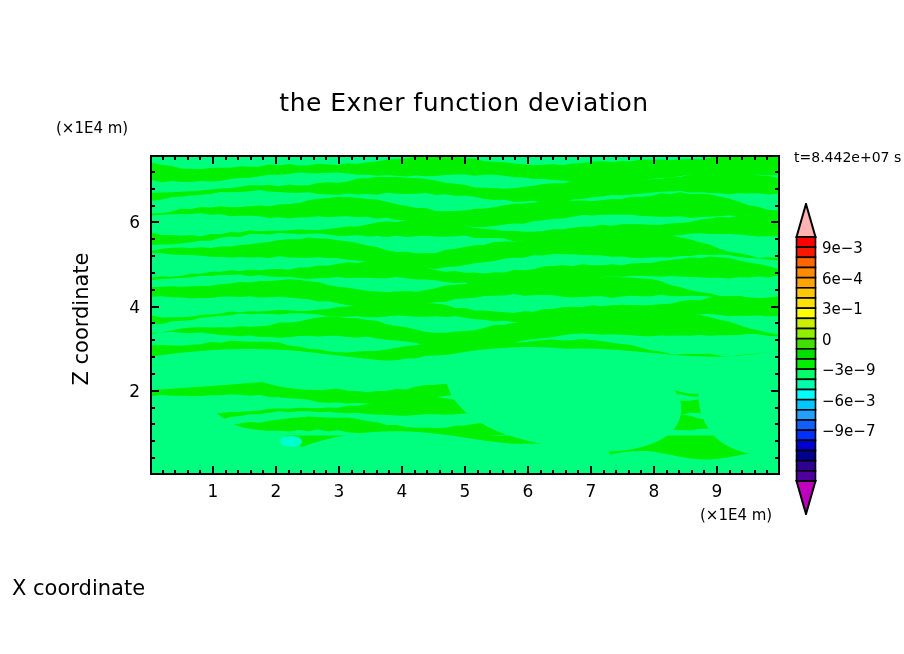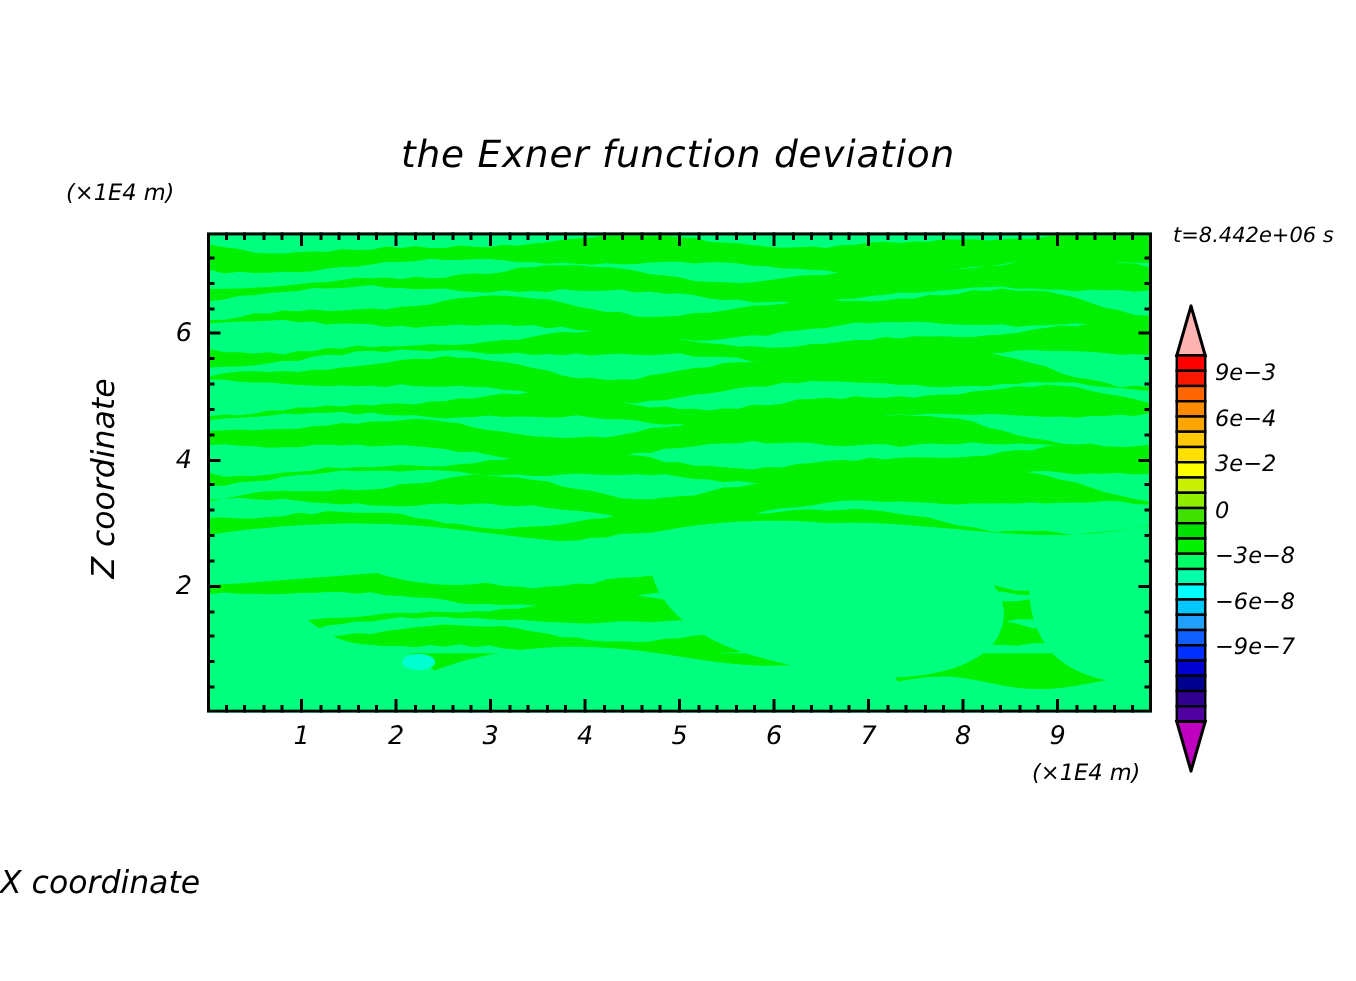--- a/index.html
+++ b/index.html
@@ -9,25 +9,24 @@
   }
   body {
     width: 904px;
     height: 654px;
     position: relative;
     font-family: "DejaVu Sans", sans-serif;
     overflow: hidden;
   }
   #stage {
     position: absolute;
-    left: 0; top: 0;
+    left: 12px; top: 0;
     width: 800px;
     height: 654px;
     background: #ffffff;
-    font-style: italic;
   }
 
   
   .plot-title {
     position: absolute;
     left: 0;
     top: 88px;
     width: 904px;
     text-align: center;
     font-size: 25px;
@@ -153,21 +152,21 @@
 <div id="stage">
 
   <div class="plot-title">the Exner function deviation</div>
 
   <div class="unit-label" id="yunit">(×1E4 m)</div>
   <div class="unit-label" id="xunit">(×1E4 m)</div>
 
   <div class="axis-title" id="xaxis-title">X coordinate</div>
   <div class="axis-title" id="yaxis-title">Z coordinate</div>
 
-  <div id="timestamp">t=8.442e+06 s</div>
+  <div id="timestamp">t=8.442e+07 s</div>
 
   <div id="plot-frame">
     <svg id="field-svg" viewBox="0 0 630 320" preserveAspectRatio="none">
       <rect x="0" y="0" width="630" height="320" fill="#00ff7f"></rect>
       <g id="bands" fill="#00f000">
           <path d="M0.0,6.1 L9.8,7.9 L19.7,9.1 L29.5,11.6 L39.4,11.9 L49.2,12.1 L59.1,11.2 L68.9,10.8 L78.8,11.0 L88.6,9.3 L98.4,9.8 L108.3,9.7 L118.1,7.5 L128.0,8.5 L137.8,7.2 L147.7,8.5 L157.5,8.4 L167.3,6.8 L177.2,7.6 L187.0,8.0 L196.9,6.3 L206.7,7.0 L216.6,5.4 L226.4,4.6 L236.3,2.9 L246.1,2.0 L255.9,1.6 L265.8,-0.6 L275.6,-1.1 L285.5,-0.6 L295.3,0.3 L305.2,-0.2 L315.0,1.3 L324.8,1.5 L334.7,4.2 L344.5,4.7 L354.4,5.2 L364.2,6.5 L374.1,7.6 L383.9,8.3 L393.8,7.9 L403.6,7.4 L413.4,8.4 L423.3,6.6 L433.1,6.2 L443.0,4.7 L452.8,4.2 L462.7,5.0 L472.5,4.0 L482.3,4.2 L492.2,2.5 L502.0,2.7 L511.9,2.5 L521.7,3.3 L531.6,2.5 L541.4,2.0 L551.3,2.2 L561.1,0.9 L570.9,-1.0 L580.8,-2.2 L590.6,-2.5 L600.5,-4.6 L610.3,-4.2 L620.2,-4.5 L630.0,-5.7 L630.0,18.5 L620.2,18.5 L610.3,18.0 L600.5,16.8 L590.6,17.6 L580.8,15.9 L570.9,16.8 L561.1,16.4 L551.3,18.1 L541.4,17.6 L531.6,19.4 L521.7,20.7 L511.9,21.3 L502.0,22.4 L492.2,24.0 L482.3,24.7 L472.5,25.3 L462.7,26.1 L452.8,26.1 L443.0,25.7 L433.1,25.9 L423.3,25.3 L413.4,23.7 L403.6,23.3 L393.8,22.2 L383.9,22.3 L374.1,20.8 L364.2,20.4 L354.4,18.9 L344.5,18.1 L334.7,18.0 L324.8,18.9 L315.0,17.7 L305.2,17.7 L295.3,18.3 L285.5,19.2 L275.6,19.4 L265.8,18.8 L255.9,19.8 L246.1,19.0 L236.3,18.4 L226.4,19.0 L216.6,18.1 L206.7,18.1 L196.9,16.7 L187.0,15.8 L177.2,16.1 L167.3,16.5 L157.5,16.5 L147.7,15.7 L137.8,17.3 L128.0,17.9 L118.1,17.9 L108.3,19.5 L98.4,21.1 L88.6,21.3 L78.8,22.2 L68.9,24.2 L59.1,24.8 L49.2,24.4 L39.4,25.2 L29.5,25.4 L19.7,24.4 L9.8,25.6 L0.0,23.3 Z" fill="#00f000"></path>
           <path d="M0.0,36.2 L9.8,36.0 L19.7,35.7 L29.5,35.2 L39.4,34.8 L49.2,34.0 L59.1,32.9 L68.9,31.8 L78.8,31.4 L88.6,30.1 L98.4,28.6 L108.3,28.9 L118.1,28.4 L128.0,29.5 L137.8,27.9 L147.7,28.8 L157.5,28.5 L167.3,26.3 L177.2,25.6 L187.0,26.0 L196.9,24.7 L206.7,21.8 L216.6,21.5 L226.4,20.0 L236.3,20.3 L246.1,19.9 L255.9,21.1 L265.8,21.2 L275.6,22.2 L285.5,23.8 L295.3,26.1 L305.2,27.0 L315.0,28.2 L324.8,30.8 L334.7,31.2 L344.5,31.5 L354.4,32.1 L364.2,31.6 L374.1,30.2 L383.9,29.0 L393.8,27.3 L403.6,26.6 L413.4,26.6 L423.3,24.5 L433.1,23.4 L443.0,23.1 L452.8,23.0 L462.7,22.9 L472.5,23.8 L482.3,23.9 L492.2,23.9 L502.0,22.6 L511.9,22.1 L521.7,20.5 L531.6,20.3 L541.4,17.7 L551.3,16.3 L561.1,15.5 L570.9,16.2 L580.8,15.3 L590.6,15.4 L600.5,15.8 L610.3,18.5 L620.2,18.9 L630.0,21.2 L630.0,37.1 L620.2,37.9 L610.3,36.8 L600.5,36.9 L590.6,36.7 L580.8,37.7 L570.9,36.7 L561.1,36.4 L551.3,35.7 L541.4,36.0 L531.6,34.5 L521.7,35.0 L511.9,35.1 L502.0,36.3 L492.2,37.1 L482.3,38.0 L472.5,38.8 L462.7,38.6 L452.8,40.0 L443.0,40.8 L433.1,42.5 L423.3,43.1 L413.4,45.2 L403.6,44.5 L393.8,46.2 L383.9,44.6 L374.1,45.1 L364.2,45.2 L354.4,43.2 L344.5,43.5 L334.7,42.5 L324.8,40.2 L315.0,39.2 L305.2,39.3 L295.3,37.8 L285.5,38.5 L275.6,36.4 L265.8,37.3 L255.9,37.4 L246.1,37.3 L236.3,36.2 L226.4,38.2 L216.6,37.5 L206.7,38.1 L196.9,37.0 L187.0,38.5 L177.2,38.1 L167.3,37.4 L157.5,35.7 L147.7,36.1 L137.8,36.3 L128.0,35.5 L118.1,35.2 L108.3,33.4 L98.4,34.6 L88.6,35.4 L78.8,35.7 L68.9,35.4 L59.1,37.5 L49.2,38.2 L39.4,38.9 L29.5,40.3 L19.7,40.7 L9.8,43.1 L0.0,44.4 Z" fill="#00f000"></path>
           <path d="M0.0,57.0 L9.8,56.9 L19.7,55.2 L29.5,52.5 L39.4,52.7 L49.2,50.7 L59.1,51.1 L68.9,49.9 L78.8,51.0 L88.6,50.7 L98.4,49.9 L108.3,49.2 L118.1,49.9 L128.0,48.1 L137.8,47.6 L147.7,46.5 L157.5,43.8 L167.3,42.4 L177.2,41.5 L187.0,40.5 L196.9,40.6 L206.7,41.3 L216.6,42.5 L226.4,43.1 L236.3,45.3 L246.1,47.9 L255.9,49.6 L265.8,51.7 L275.6,51.7 L285.5,54.6 L295.3,55.0 L305.2,54.6 L315.0,54.1 L324.8,52.4 L334.7,52.2 L344.5,50.8 L354.4,48.9 L364.2,47.4 L374.1,47.1 L383.9,46.2 L393.8,44.8 L403.6,44.7 L413.4,43.4 L423.3,44.3 L433.1,44.1 L443.0,44.5 L452.8,43.9 L462.7,42.6 L472.5,42.5 L482.3,40.2 L492.2,40.4 L502.0,39.5 L511.9,36.8 L521.7,37.4 L531.6,35.7 L541.4,37.5 L551.3,37.1 L561.1,37.7 L570.9,39.9 L580.8,41.9 L590.6,45.4 L600.5,48.8 L610.3,50.5 L620.2,53.7 L630.0,54.2 L630.0,60.5 L620.2,59.7 L610.3,59.6 L600.5,59.5 L590.6,60.1 L580.8,59.2 L570.9,60.0 L561.1,60.6 L551.3,60.8 L541.4,61.8 L531.6,59.9 L521.7,60.4 L511.9,60.5 L502.0,60.0 L492.2,59.8 L482.3,58.5 L472.5,58.2 L462.7,58.5 L452.8,58.4 L443.0,59.2 L433.1,58.8 L423.3,60.6 L413.4,62.4 L403.6,62.9 L393.8,64.1 L383.9,65.0 L374.1,67.7 L364.2,67.3 L354.4,68.3 L344.5,69.9 L334.7,70.9 L324.8,71.1 L315.0,69.5 L305.2,70.8 L295.3,68.2 L285.5,68.1 L275.6,66.4 L265.8,66.0 L255.9,64.3 L246.1,63.8 L236.3,61.6 L226.4,62.6 L216.6,60.4 L206.7,61.1 L196.9,60.0 L187.0,60.3 L177.2,61.0 L167.3,60.0 L157.5,60.9 L147.7,61.3 L137.8,62.3 L128.0,61.0 L118.1,61.8 L108.3,59.9 L98.4,59.6 L88.6,59.4 L78.8,60.1 L68.9,58.1 L59.1,58.5 L49.2,56.9 L39.4,57.6 L29.5,58.1 L19.7,58.0 L9.8,58.5 L0.0,59.2 Z" fill="#00f000"></path>
           <path d="M0.0,76.7 L9.8,78.9 L19.7,78.9 L29.5,79.7 L39.4,78.9 L49.2,80.3 L59.1,78.0 L68.9,78.2 L78.8,76.0 L88.6,76.5 L98.4,74.2 L108.3,75.3 L118.1,74.7 L128.0,74.7 L137.8,74.2 L147.7,73.4 L157.5,73.7 L167.3,73.8 L177.2,73.0 L187.0,71.6 L196.9,70.5 L206.7,70.4 L216.6,68.3 L226.4,66.4 L236.3,65.0 L246.1,65.7 L255.9,64.4 L265.8,64.0 L275.6,63.8 L285.5,64.3 L295.3,66.9 L305.2,67.1 L315.0,69.8 L324.8,71.7 L334.7,72.8 L344.5,73.4 L354.4,75.0 L364.2,74.7 L374.1,75.7 L383.9,75.6 L393.8,75.0 L403.6,73.2 L413.4,73.1 L423.3,71.7 L433.1,70.6 L443.0,70.5 L452.8,68.5 L462.7,69.5 L472.5,68.0 L482.3,68.2 L492.2,68.1 L502.0,68.5 L511.9,68.5 L521.7,67.3 L531.6,66.9 L541.4,65.8 L551.3,63.6 L561.1,62.2 L570.9,60.8 L580.8,61.2 L590.6,59.5 L600.5,59.4 L610.3,58.4 L620.2,58.6 L630.0,60.1 L630.0,80.5 L620.2,80.2 L610.3,80.5 L600.5,79.4 L590.6,78.5 L580.8,78.1 L570.9,77.9 L561.1,77.9 L551.3,77.3 L541.4,77.6 L531.6,79.3 L521.7,79.4 L511.9,81.2 L502.0,82.3 L492.2,81.8 L482.3,84.2 L472.5,84.5 L462.7,85.5 L452.8,86.2 L443.0,88.2 L433.1,88.1 L423.3,87.7 L413.4,88.7 L403.6,87.8 L393.8,87.6 L383.9,86.3 L374.1,84.6 L364.2,85.4 L354.4,82.6 L344.5,82.1 L334.7,82.1 L324.8,81.9 L315.0,79.5 L305.2,80.2 L295.3,80.8 L285.5,80.5 L275.6,79.8 L265.8,80.2 L255.9,81.0 L246.1,79.7 L236.3,80.9 L226.4,80.0 L216.6,80.6 L206.7,79.2 L196.9,79.8 L187.0,80.0 L177.2,78.6 L167.3,77.4 L157.5,77.7 L147.7,78.3 L137.8,77.5 L128.0,76.9 L118.1,78.6 L108.3,77.9 L98.4,78.1 L88.6,80.9 L78.8,80.5 L68.9,81.8 L59.1,84.8 L49.2,84.7 L39.4,86.3 L29.5,87.7 L19.7,88.5 L9.8,88.6 L0.0,89.1 Z" fill="#00f000"></path>
           <path d="M0.0,95.1 L9.8,93.0 L19.7,91.8 L29.5,91.6 L39.4,92.1 L49.2,91.4 L59.1,92.2 L68.9,90.6 L78.8,90.6 L88.6,89.1 L98.4,88.3 L108.3,87.1 L118.1,85.9 L128.0,84.1 L137.8,83.2 L147.7,83.4 L157.5,81.4 L167.3,82.5 L177.2,82.7 L187.0,84.4 L196.9,85.4 L206.7,87.0 L216.6,89.5 L226.4,91.1 L236.3,94.5 L246.1,96.3 L255.9,96.0 L265.8,97.5 L275.6,97.2 L285.5,97.2 L295.3,94.3 L305.2,93.0 L315.0,91.2 L324.8,89.4 L334.7,88.9 L344.5,86.1 L354.4,85.6 L364.2,85.6 L374.1,84.4 L383.9,83.7 L393.8,85.2 L403.6,85.5 L413.4,85.3 L423.3,84.2 L433.1,82.9 L443.0,82.0 L452.8,81.9 L462.7,80.2 L472.5,79.3 L482.3,79.0 L492.2,78.5 L502.0,77.2 L511.9,78.5 L521.7,78.7 L531.6,81.4 L541.4,83.3 L551.3,86.3 L561.1,88.5 L570.9,93.0 L580.8,95.9 L590.6,97.2 L600.5,99.3 L610.3,102.4 L620.2,101.5 L630.0,102.3 L630.0,105.0 L620.2,104.0 L610.3,102.9 L600.5,102.2 L590.6,101.2 L580.8,99.2 L570.9,99.1 L561.1,99.2 L551.3,98.9 L541.4,100.3 L531.6,100.3 L521.7,101.8 L511.9,101.6 L502.0,101.7 L492.2,102.4 L482.3,102.1 L472.5,100.7 L462.7,101.0 L452.8,99.7 L443.0,99.6 L433.1,99.2 L423.3,98.6 L413.4,98.5 L403.6,98.2 L393.8,99.7 L383.9,99.4 L374.1,101.9 L364.2,102.0 L354.4,103.0 L344.5,105.2 L334.7,106.6 L324.8,107.5 L315.0,109.3 L305.2,111.2 L295.3,111.5 L285.5,113.5 L275.6,112.3 L265.8,112.7 L255.9,111.0 L246.1,110.1 L236.3,110.6 L226.4,109.2 L216.6,106.1 L206.7,104.8 L196.9,104.1 L187.0,102.5 L177.2,102.2 L167.3,101.4 L157.5,102.1 L147.7,101.9 L137.8,101.8 L128.0,100.4 L118.1,102.2 L108.3,101.4 L98.4,101.7 L88.6,101.2 L78.8,101.7 L68.9,101.2 L59.1,101.0 L49.2,100.1 L39.4,99.3 L29.5,99.3 L19.7,98.8 L9.8,97.4 L0.0,97.2 Z" fill="#00f000"></path>
@@ -374,20 +373,20 @@
         <rect x="2.5" y="237.33" width="19.00" height="10.17" fill="#0000d0" stroke="#000000" stroke-width="1.6"></rect>
         <rect x="2.5" y="247.50" width="19.00" height="10.17" fill="#000090" stroke="#000000" stroke-width="1.6"></rect>
         <rect x="2.5" y="257.67" width="19.00" height="10.17" fill="#300090" stroke="#000000" stroke-width="1.6"></rect>
         <rect x="2.5" y="267.83" width="19.00" height="10.17" fill="#5000a0" stroke="#000000" stroke-width="1.6"></rect>
         <polygon points="2.5,278 21.5,278 12,311" fill="#c000c0" stroke="#000000" stroke-width="2" stroke-linejoin="miter"></polygon>
       </svg>
   </div>
   <div id="colorbar-labels">
       <div class="cb-label" style="top: 45.2px;">9e−3</div>
       <div class="cb-label" style="top: 75.7px;">6e−4</div>
-      <div class="cb-label" style="top: 106.2px;">3e−2</div>
+      <div class="cb-label" style="top: 106.2px;">3e−1</div>
       <div class="cb-label" style="top: 136.7px;">0</div>
-      <div class="cb-label" style="top: 167.2px;">−3e−8</div>
-      <div class="cb-label" style="top: 197.7px;">−6e−8</div>
+      <div class="cb-label" style="top: 167.2px;">−3e−9</div>
+      <div class="cb-label" style="top: 197.7px;">−6e−3</div>
       <div class="cb-label" style="top: 228.2px;">−9e−7</div>
     </div>
 
 </div>
 
 </body></html>

